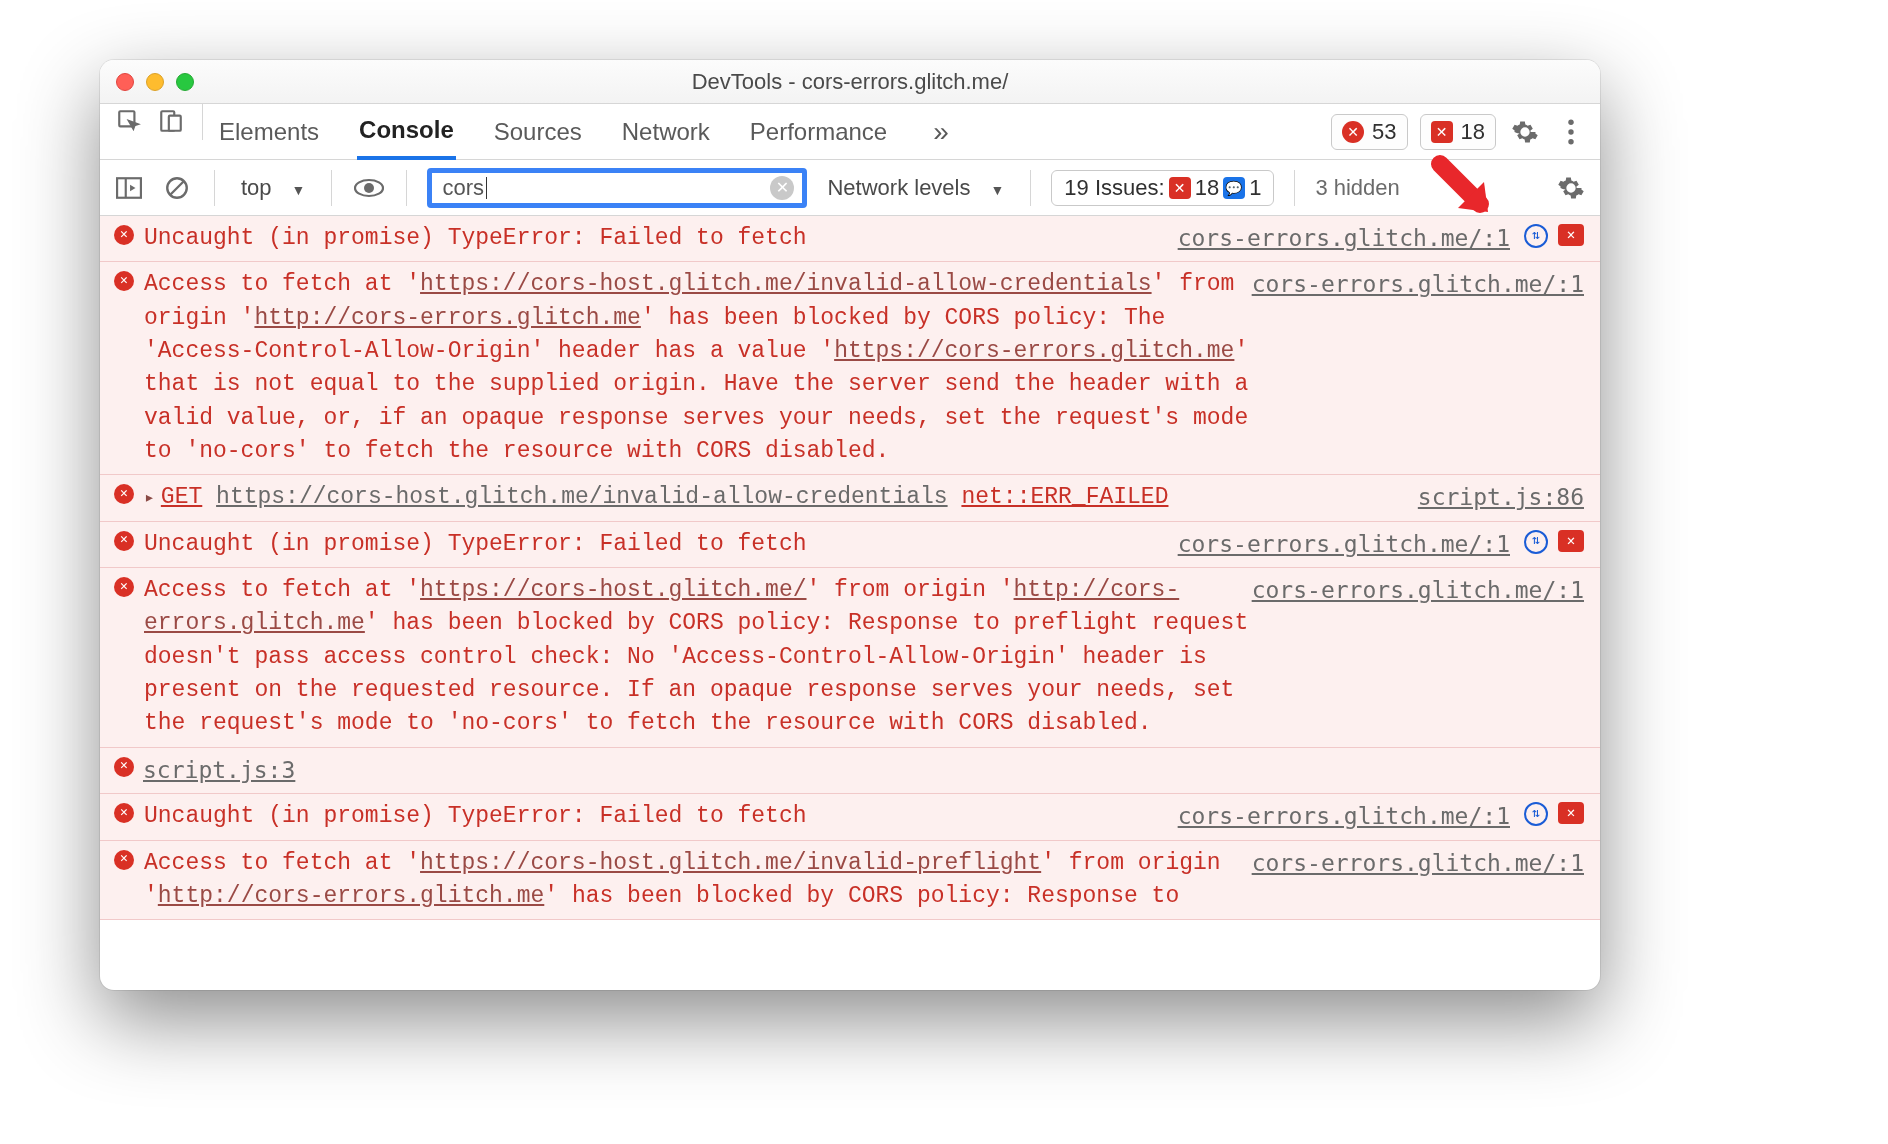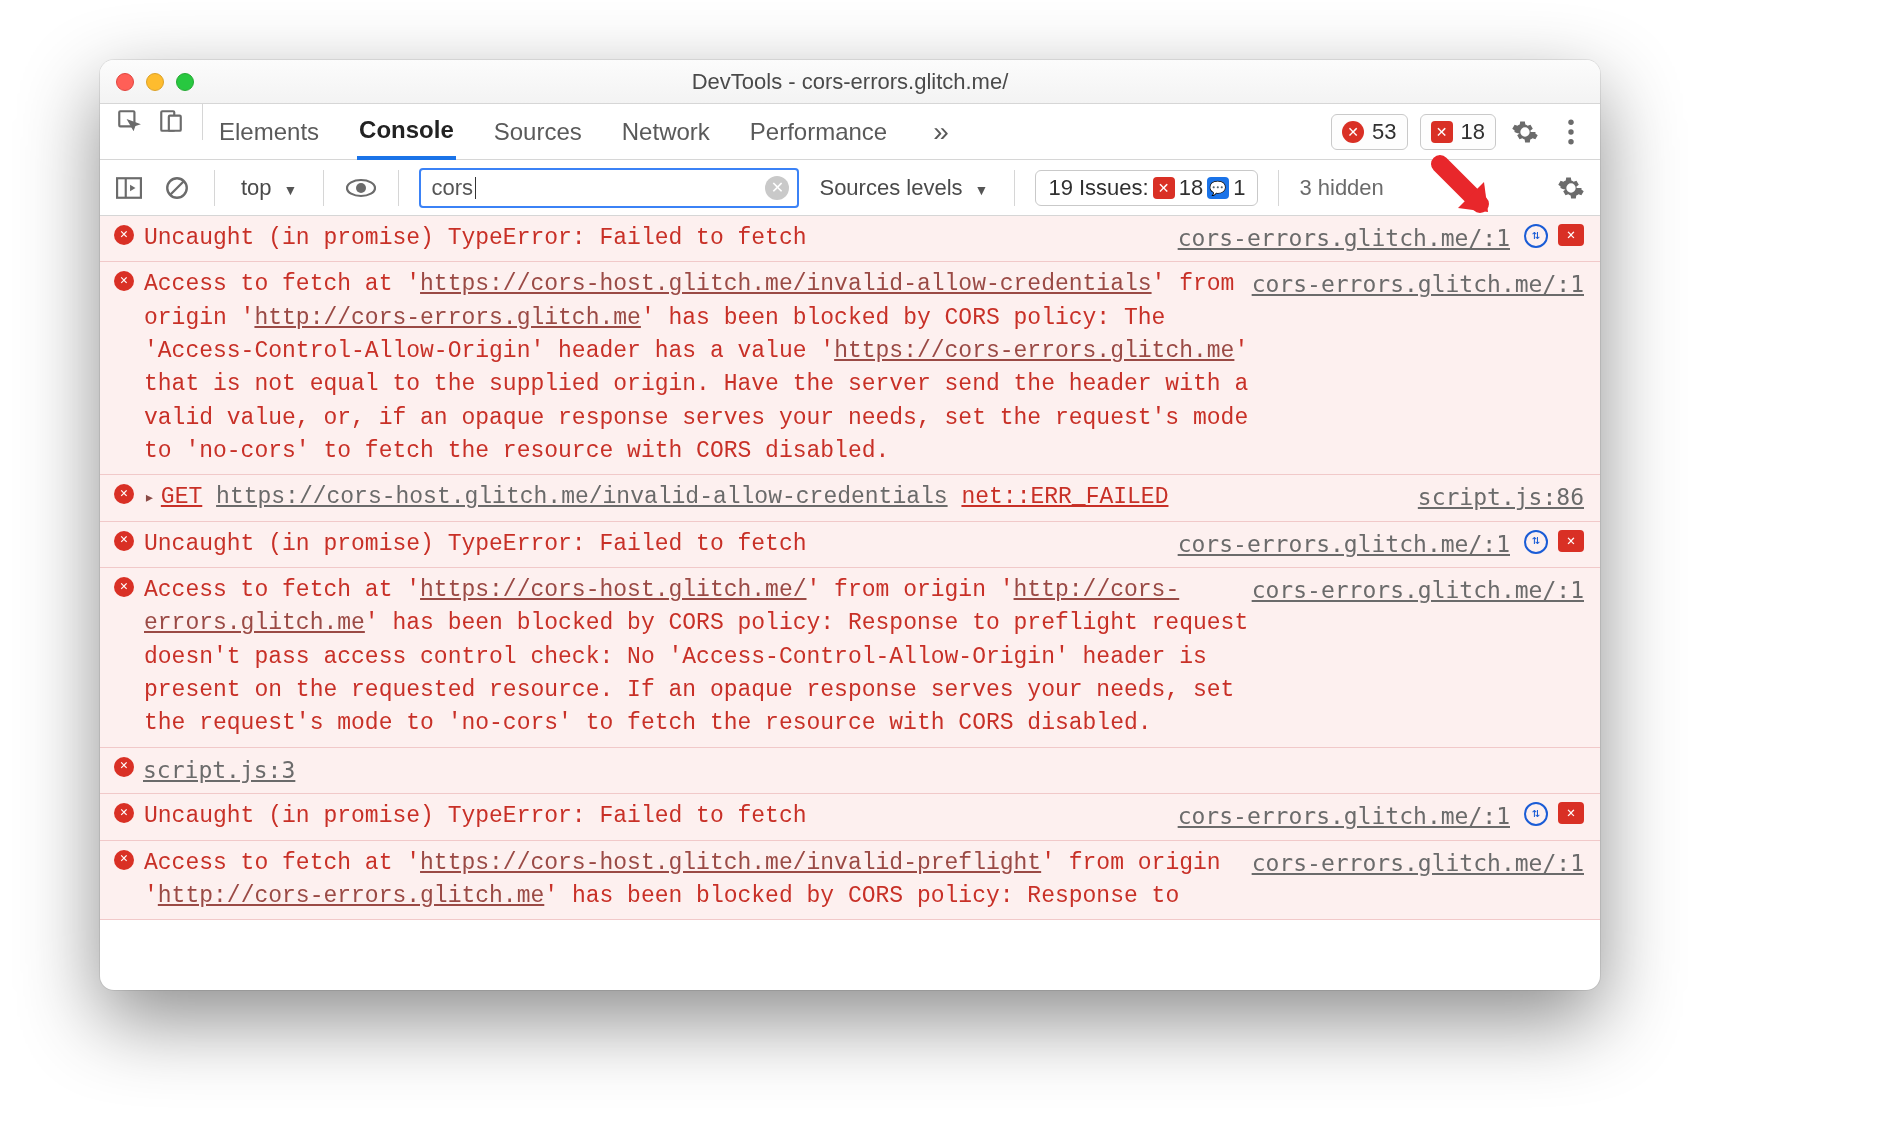--- a/index.html
+++ b/index.html
@@ -67,26 +67,26 @@
 .subbar {
   height: 56px;
   border-bottom: 1px solid #d6d6d6;
   display: flex;
   align-items: center;
   padding: 0 12px;
   gap: 14px;
   position: relative;
 }
 .select {
-  display: flex; align-items: center; gap: 8px; font-size: 22px; color:#4a4a4a; cursor:pointer;
+  display: flex; align-items: center; gap: 16px; font-size: 22px; color:#4a4a4a; cursor:pointer;
   padding: 4px 6px;
 }
 .select .tri::after { content:"▼"; font-size: 14px; margin-left: 4px; color:#555; }
 .filter-input {
-  border: 2px solid #3b82f6; border-radius: 4px; height: 40px; width: 380px;
+  border: 5px solid #3b82f6; border-radius: 4px; height: 40px; width: 380px;
   display: flex; align-items: center; padding: 0 10px; font-size: 22px; color:#555;
   position: relative;
 }
 .filter-input .clear { position:absolute; right:8px; width:24px;height:24px;border-radius:50%;background:#c9c9c9;color:#fff;display:flex;align-items:center;justify-content:center;font-size:16px; cursor:pointer;}
 .issues-chip {
   border:1px solid #c9c9c9;border-radius:6px;padding:4px 12px;display:flex;align-items:center;gap:4px;font-size:22px;
 }
 .hidden-text { color:#6b6b6b; font-size:22px; }
 .red-arrow {
   position:absolute; right:100px; top:-6px; width:70px; height:70px; pointer-events:none;
@@ -203,21 +203,21 @@
           <circle cx="15" cy="10" r="5"></circle>
         </svg>
     </span>
     <div class="sep"></div>
     <div class="filter-input">
       <span>cors</span>
       <span style="border-left:1.5px solid #333;height:22px;margin-left:2px;"></span>
       <span class="clear">✕</span>
     </div>
     <div class="select">
-      <span>Sources levels</span>
+      <span>Network levels</span>
         <span class="tri"></span>
     </div>
     <div class="sep"></div>
     <div class="issues-chip">
       <span>19 Issues:</span>
       <span class="badge-square">✕</span>
       <span>18</span>
       <span class="badge-blue-sq">💬</span>
       <span>1</span>
     </div>

